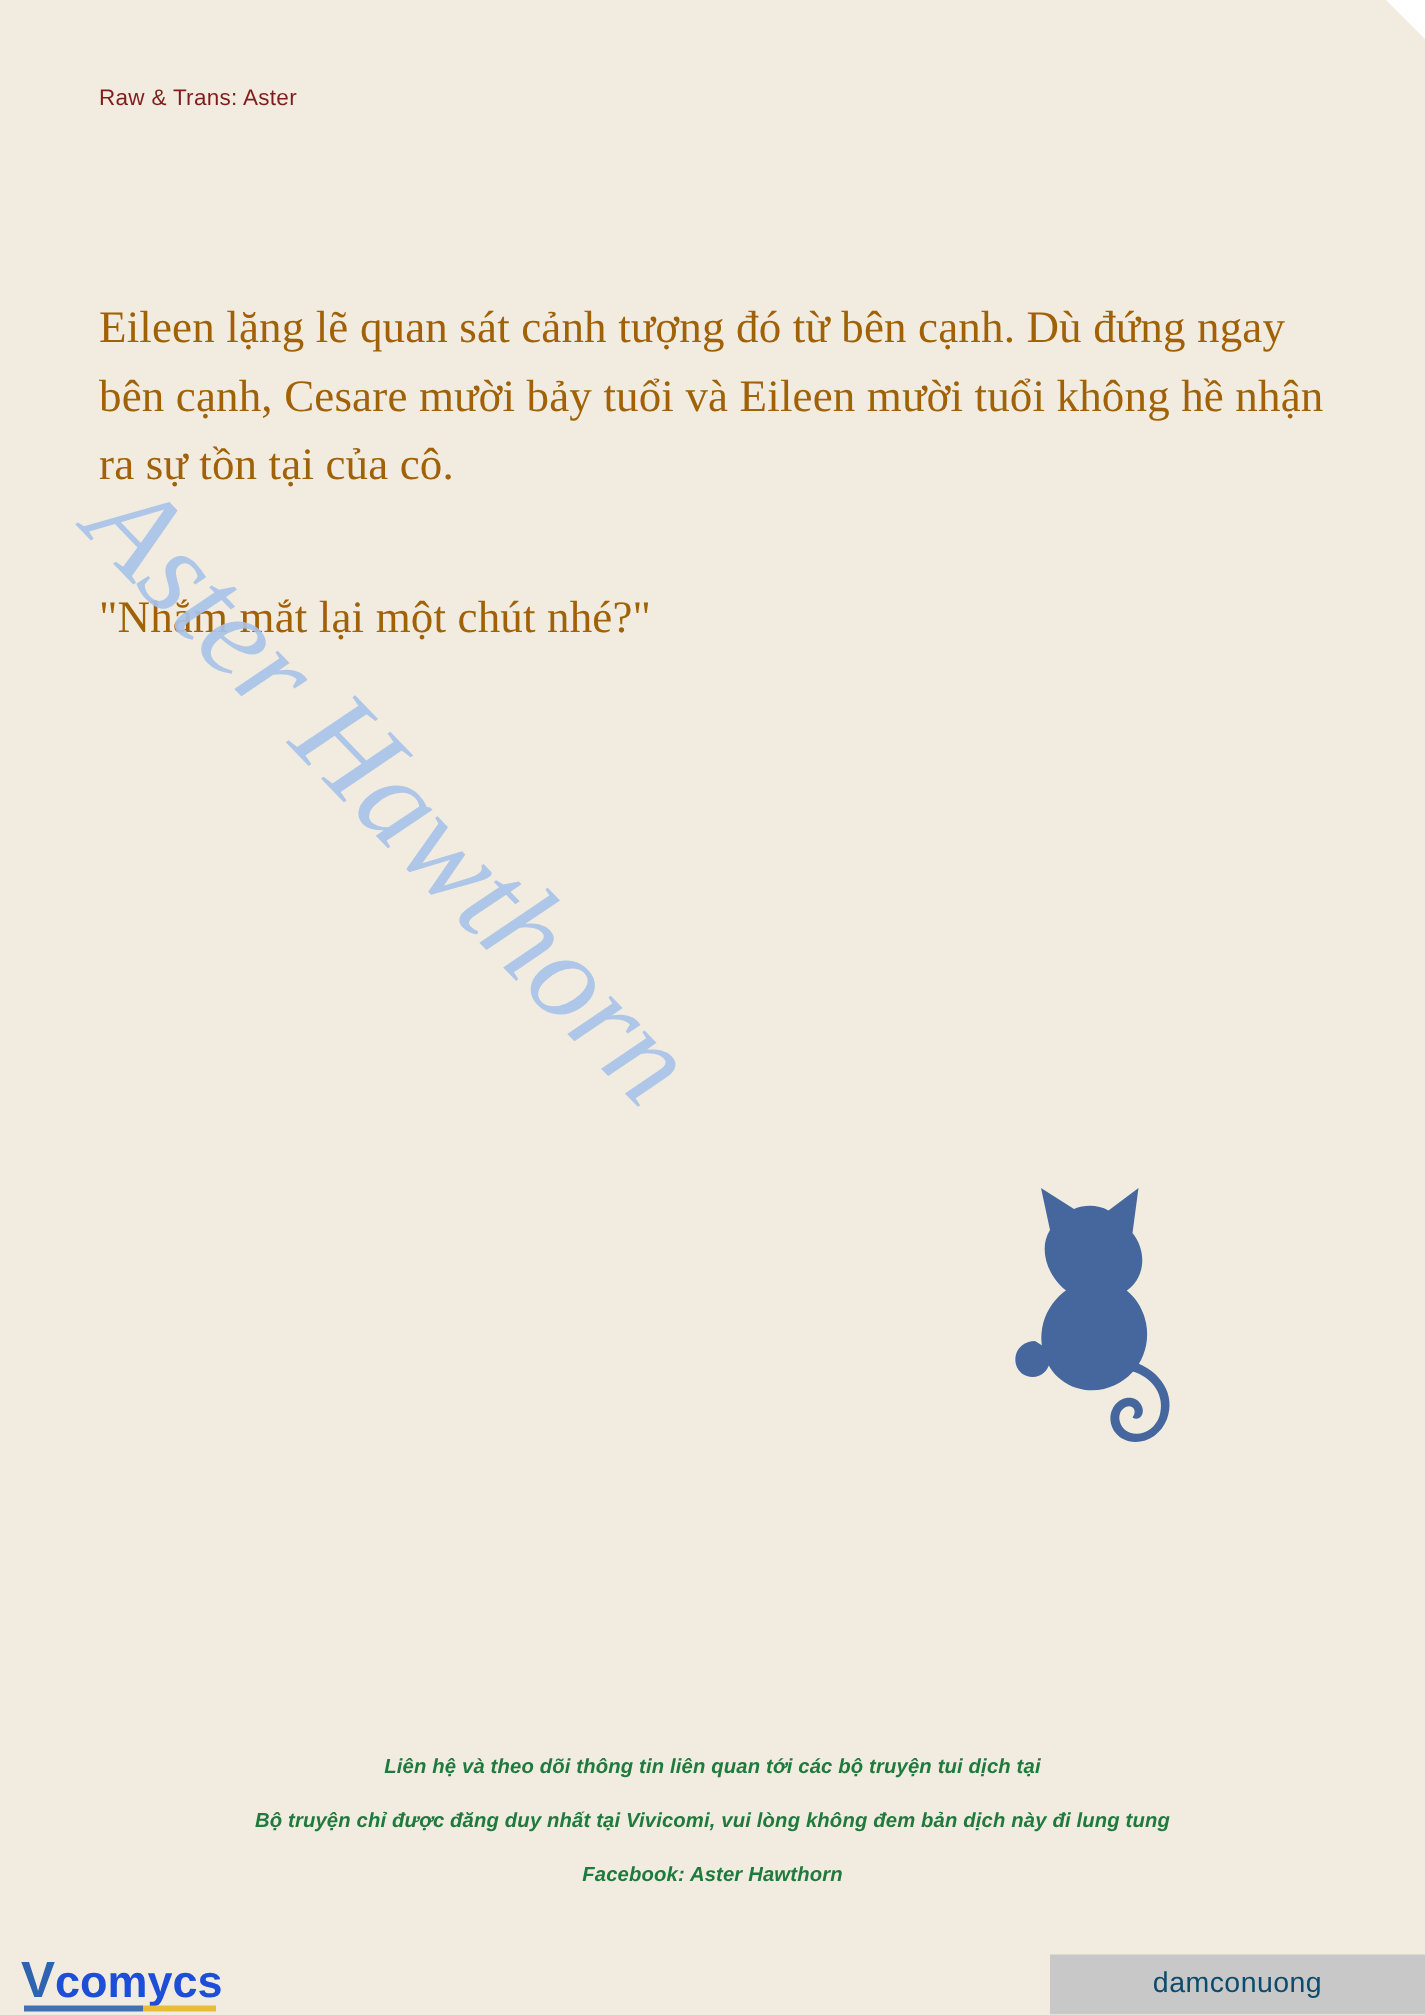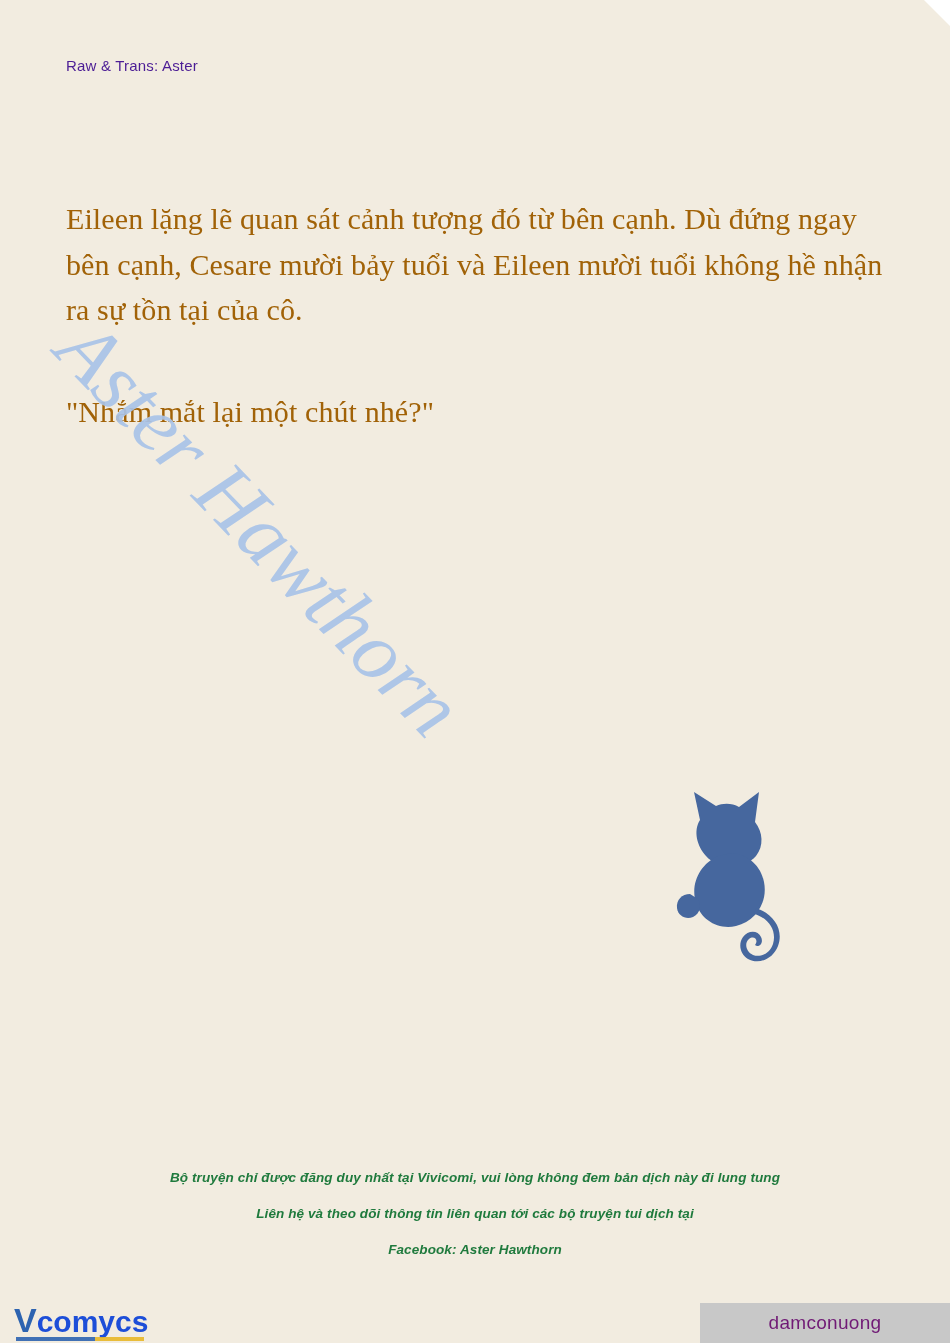--- a/index.html
+++ b/index.html
@@ -25,21 +25,21 @@
     height: 26px;
     background: #ffffff;
     clip-path: polygon(100% 0, 0 0, 100% 100%);
   }
 
   .credit-line {
     position: absolute;
     left: 66px;
     top: 57px;
     font-size: 15px;
-    color: #4c1d95;
+    color: #7f1d1d;
     letter-spacing: .2px;
   }
 
   .page-body {
     position: absolute;
     left: 66px;
     top: 196px;
     width: 830px;
   }
 
@@ -145,21 +145,21 @@
     width: 250px;
     height: 40px;
     background: #c8c8c8;
     display: flex;
     align-items: center;
     justify-content: center;
   }
   .watermark-tag span {
     font-family: "Liberation Sans", sans-serif;
     font-size: 19px;
-    color: #701a75;
+    color: #0c4a6e;
     letter-spacing: .3px;
   }
 </style>
 </head>
 <body>
 
 <div class="corner-fold"></div>
 
 <div class="credit-line">Raw &amp; Trans: Aster</div>
 
@@ -179,22 +179,22 @@
       <path d="M58 66 C40 74 30 94 36 113 C41 130 58 140 76 136 C96 131 108 112 104 92 C101 76 88 64 72 63 Z"></path>
 
       <path d="M96 118 C114 124 124 140 118 156 C113 169 99 175 88 169 C80 164 78 154 83 147 C88 140 98 140 101 147 C104 153 99 158 95 155 C99 150 94 145 89 149 C84 153 86 162 93 165 C101 168 110 163 113 154 C117 141 109 128 94 124 Z"></path>
 
       <path d="M30 104 C22 104 16 110 17 118 C18 126 26 130 33 127 C40 124 42 115 38 109 Z"></path>
     </g>
   </svg>
 </div>
 
 <div class="footer-notes">
+  <div class="note">Liên hệ và theo dõi thông tin liên quan tới các bộ truyện tui dịch tại</div>
   <div class="note">Bộ truyện chỉ được đăng duy nhất tại Vivicomi, vui lòng không đem bản dịch này đi lung tung</div>
-  <div class="note">Liên hệ và theo dõi thông tin liên quan tới các bộ truyện tui dịch tại</div>
   <div class="note">Facebook: Aster Hawthorn</div>
 </div>
 
 <div class="bottom-bar">
   <div class="brand-logo">
     <span class="v">V</span>
     <span class="rest">comycs</span>
   </div>
   <div class="brand-underline"></div>
   <div class="watermark-tag">

